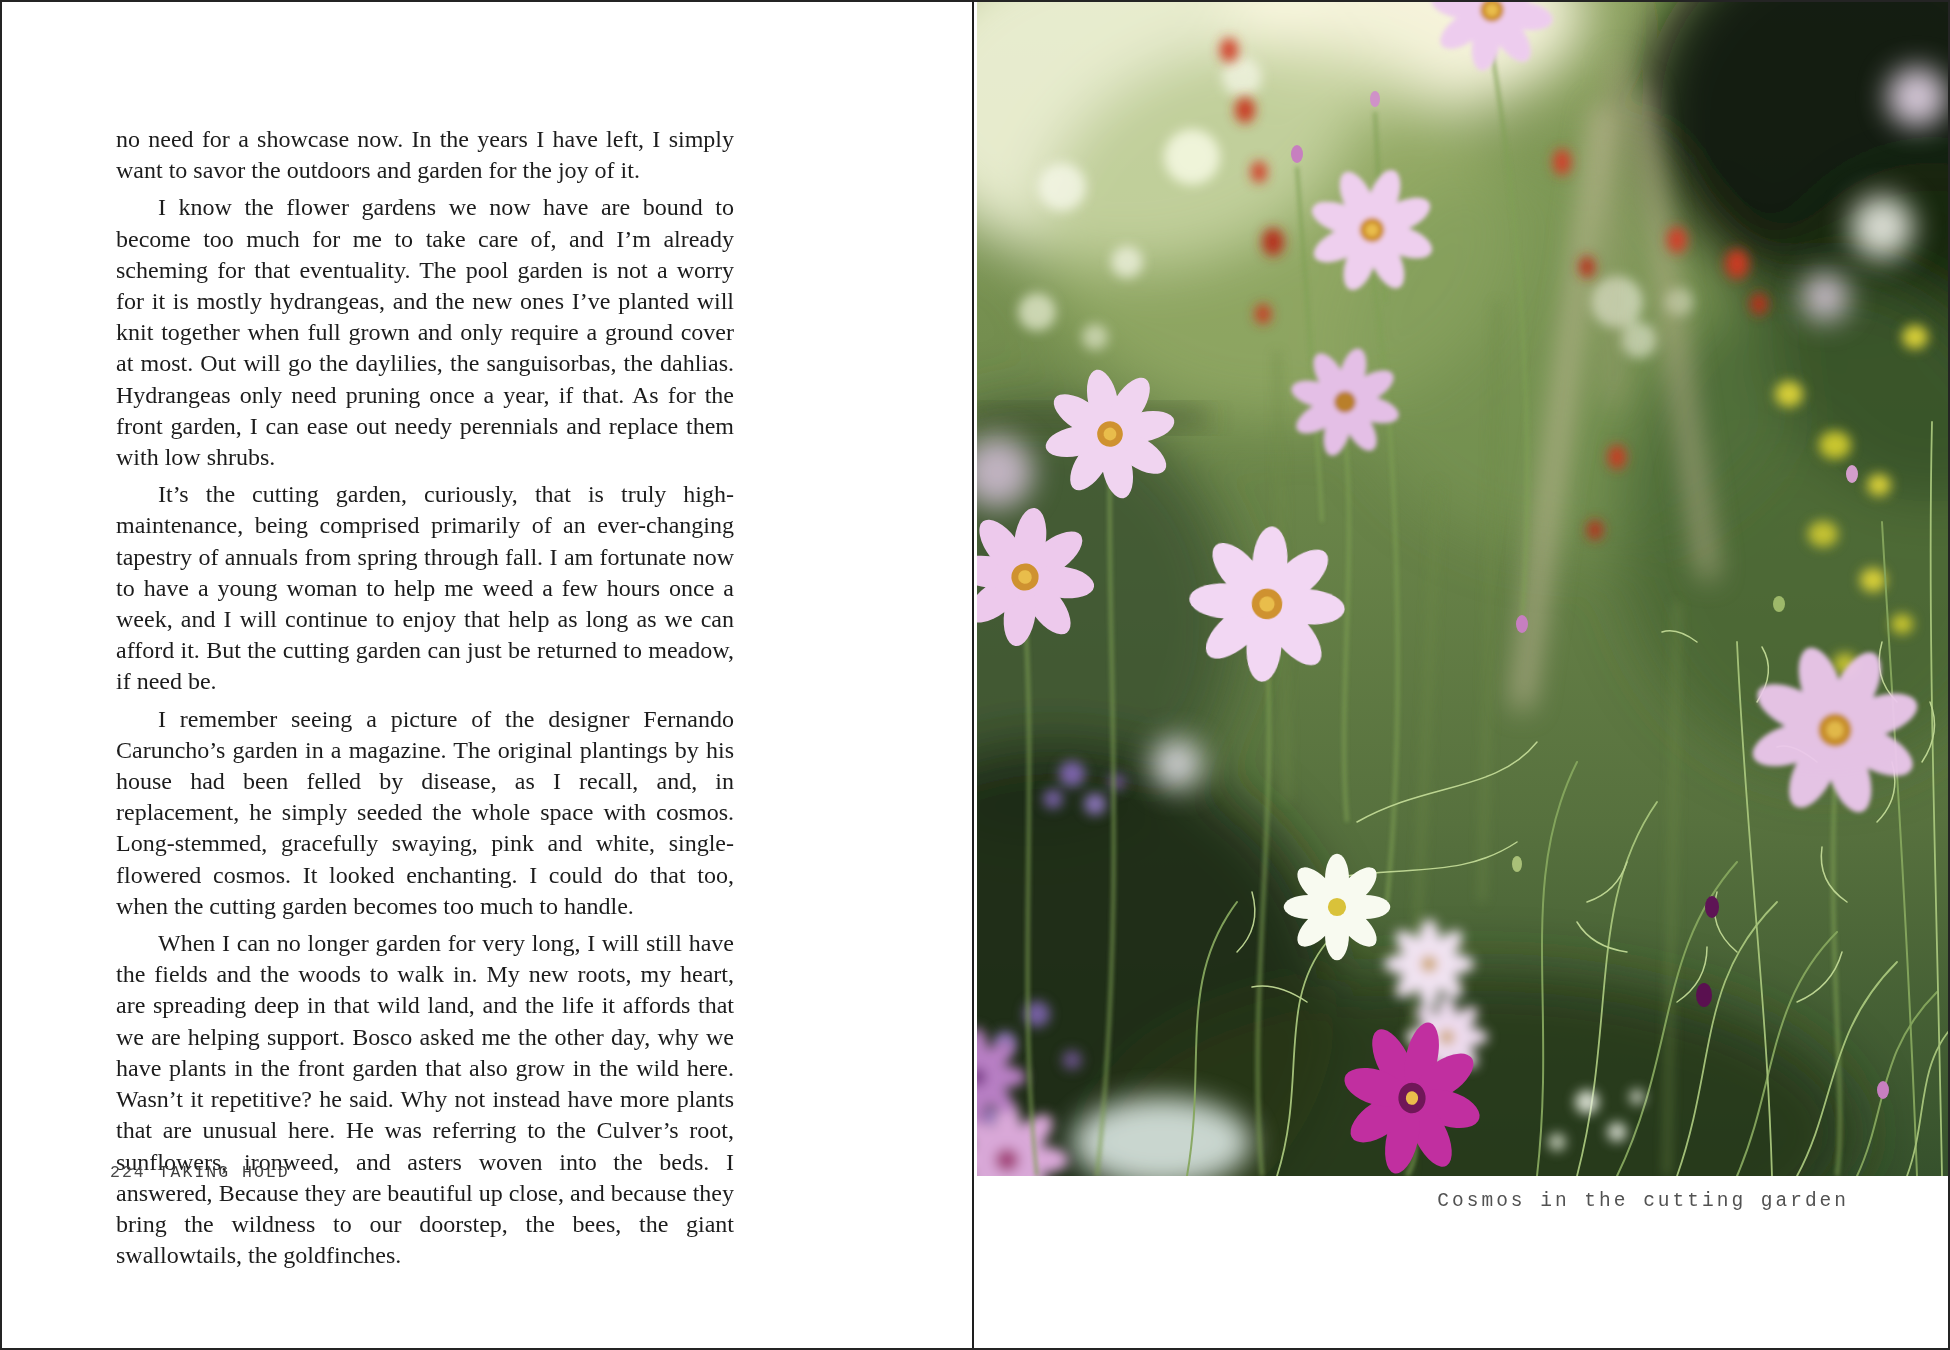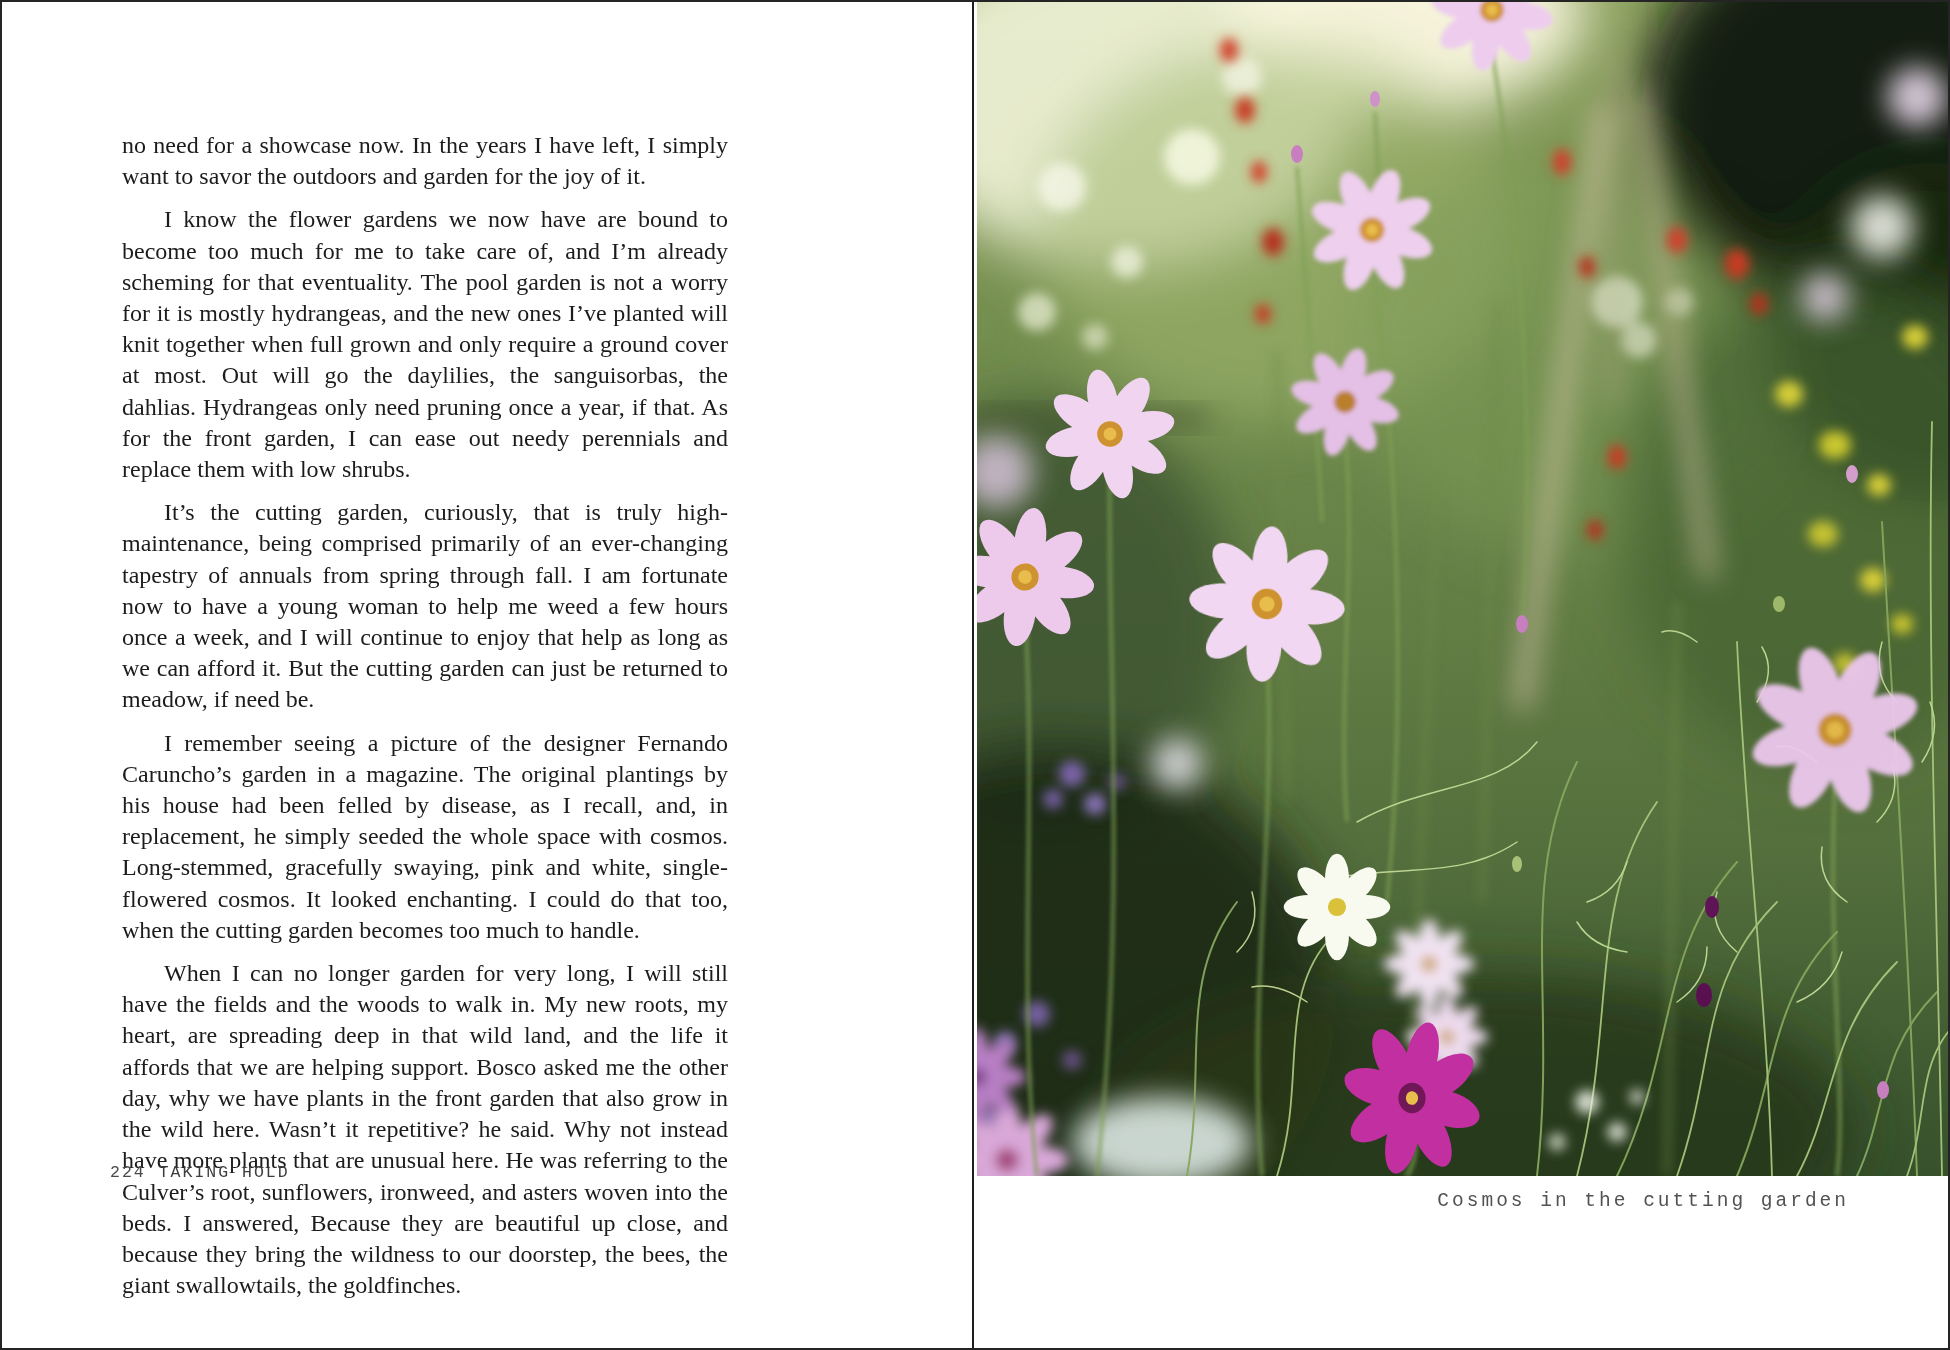--- a/index.html
+++ b/index.html
@@ -12,21 +12,21 @@
     overflow:hidden;
     font-family:"Liberation Serif","DejaVu Serif",serif;
   }
   
   .left-page{position:absolute;left:0;top:0;width:972px;height:1346px;background:#fff;}
   .text-block{
     position:absolute;left:108px;top:116px;width:630px;
     font-size:24px;line-height:31.2px;color:#1c1c1c;
     text-align:justify;
   }
-  .text-block p{margin:12px;}
+  .text-block p{margin:6px;}
   .text-block p.indent{text-indent:42px;}
   .running-footer{
     position:absolute;left:108px;top:1121px;
     font-family:Liberation Mono, monospace;
     font-size:16.5px;letter-spacing:2px;color:#3d3d3d;
     white-space:nowrap;
     margin-top:40px;
   }
   .running-footer .folio{margin-right:13px;color:#4a4a4a;}
   

